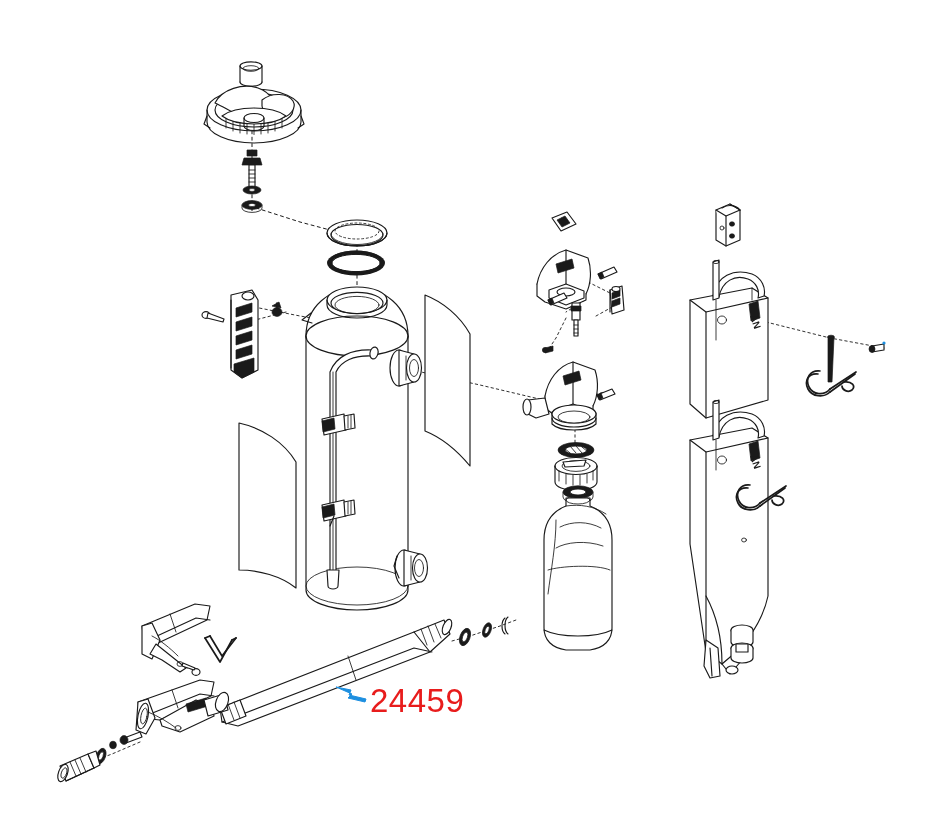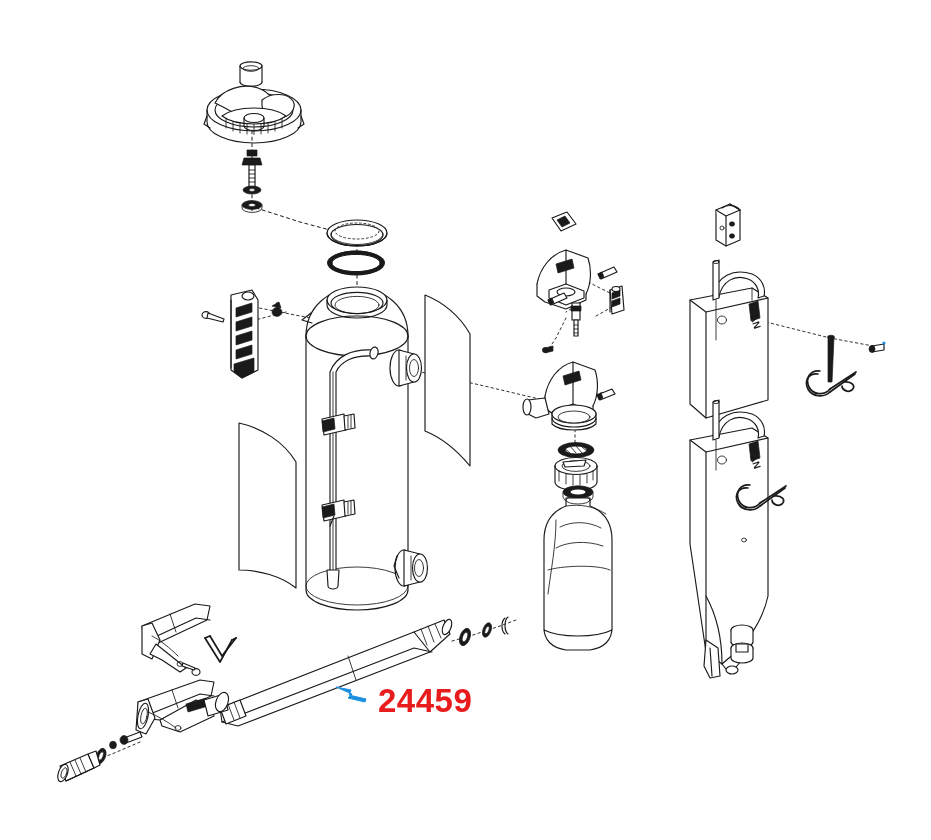--- a/index.html
+++ b/index.html
@@ -3,25 +3,24 @@
 <meta charset="utf-8">
 <title>Exploded Parts Diagram</title>
 <style>
   html,body{margin:0;padding:0;background:#ffffff;}
   body{font-family:"Liberation Sans",sans-serif;}
   #stage{position:relative;width:931px;height:840px;background:#ffffff;overflow:hidden;}
   #art{position:absolute;left:0;top:0;width:931px;height:840px;}
   .callout-num{
     position:absolute;
     font-family:"Liberation Sans",sans-serif;
-    font-weight:bold;
+    font-weight:normal;
     letter-spacing:0.5px;
     white-space:nowrap;
     line-height:1;
-    margin-left:8px;
   }
 </style>
 </head>
 <body>
 
 <div id="stage" style="background: rgb(255, 255, 255); width: 931px; height: 840px;">
 
   <svg id="art" viewBox="0 0 931 840" xmlns="http://www.w3.org/2000/svg">
     <defs>
       <style>

